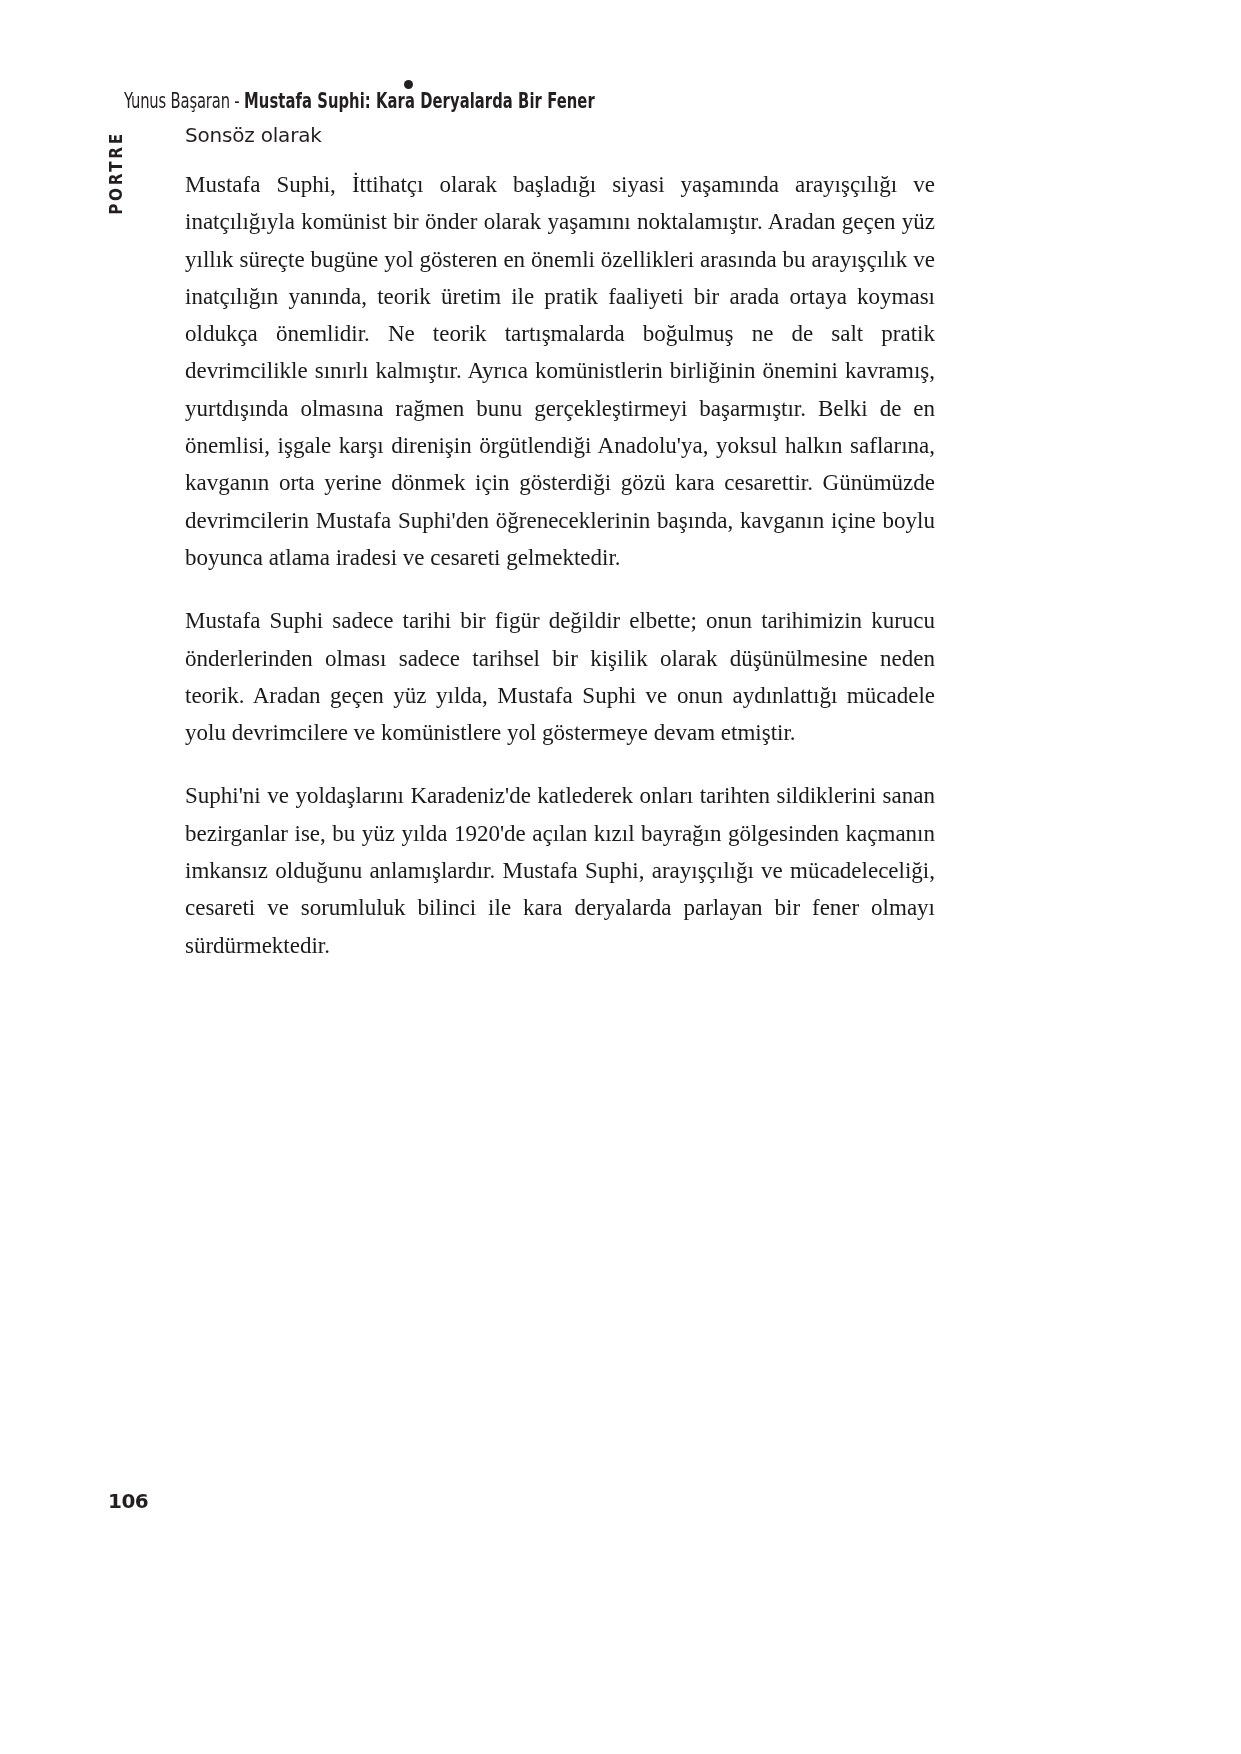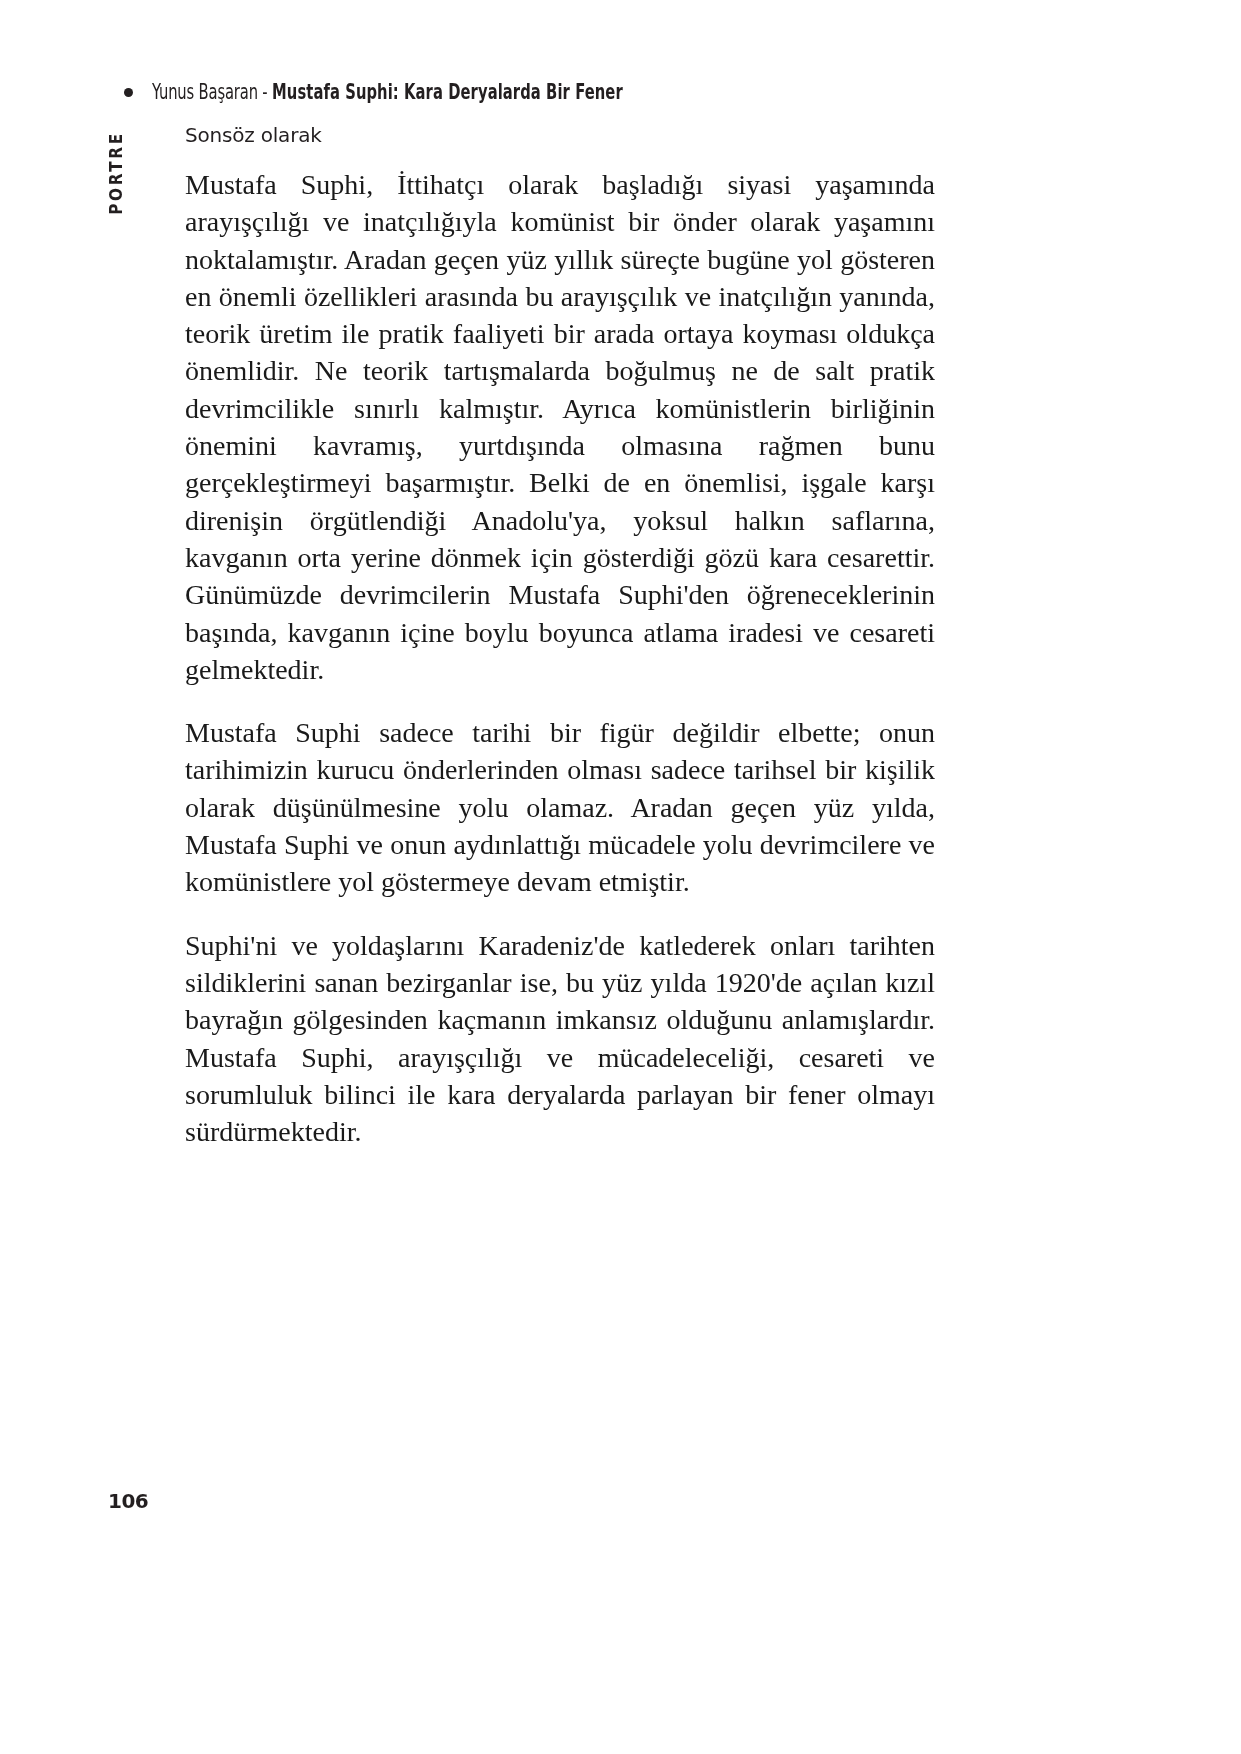--- a/index.html
+++ b/index.html
@@ -23,20 +23,21 @@
 
   
   .runhead {
     position: absolute;
     left: 124px;
     top: 80px;
     display: flex;
     align-items: center;
     gap: 0;
     white-space: nowrap;
+    flex-direction: column;
   }
   .runhead-bullet {
     width: 9px;
     height: 9px;
     border-radius: 50%;
     background: #231f20;
     display: inline-block;
     margin-right: 19px;
     flex: 0 0 auto;
   }
@@ -89,21 +90,21 @@
     font-weight: 400;
     font-size: 20px;
     line-height: 1.1;
     letter-spacing: -0.2px;
     color: #231f20;
   }
 
   p.body {
     margin: 0 0 26px 0;
     font-family: "Liberation Serif", "DejaVu Serif", serif;
-    font-size: 28px;
+    font-size: 23px;
     line-height: 37.3px;
     text-align: justify;
     text-justify: inter-word;
     color: #1a1a1a;
     hyphens: manual;
   }
   p.body:last-child {
     margin-bottom: 17px;
   }
 
@@ -129,19 +130,19 @@
     <span class="runhead-text"><span>Yunus Başaran</span><span> - </span><span class="runhead-title">Mustafa Suphi: Kara Deryalarda Bir Fener</span></span>
   </div>
 
   <div class="portre">
     <span class="portre-label">PORTRE</span>
   </div>
 
   <div class="content">
     <h1 class="section-title">Sonsöz olarak</h1>
     <p class="body">Mustafa Suphi, İttihatçı olarak başladığı siyasi yaşamında arayışçılığı ve inatçılığıyla komünist bir önder olarak yaşamını noktalamıştır. Aradan geçen yüz yıllık süreçte bugüne yol gösteren en önemli özellikleri arasında bu arayışçılık ve inatçılığın yanında, teorik üretim ile pratik faaliyeti bir arada ortaya koyması oldukça önemlidir. Ne teorik tartışmalarda boğulmuş ne de salt pratik devrimcilikle sınırlı kalmıştır. Ayrıca komünistlerin birliğinin önemini kavramış, yurtdışında olmasına rağmen bunu gerçekleştirmeyi başarmıştır. Belki de en önemlisi, işgale karşı direnişin örgütlendiği Anadolu'ya, yoksul halkın saflarına, kavganın orta yerine dönmek için gösterdiği gözü kara cesarettir. Günümüzde devrimcilerin Mustafa Suphi'den öğreneceklerinin başında, kavganın içine boylu boyunca atlama iradesi ve cesareti gelmektedir.</p>
-    <p class="body">Mustafa Suphi sadece tarihi bir figür değildir elbette; onun tarihimizin kurucu önderlerinden olması sadece tarihsel bir kişilik olarak düşünülmesine yolu olamaz. Aradan geçen yüz yılda, Mustafa Suphi ve onun aydınlattığı mücadele yolu devrimcilere ve komünistlere yol göstermeye devam etmiştir.</p>
+    <p class="body">Mustafa Suphi sadece tarihi bir figür değildir elbette; onun tarihimizin kurucu önderlerinden olması sadece tarihsel bir kişilik olarak düşünülmesine neden teorik. Aradan geçen yüz yılda, Mustafa Suphi ve onun aydınlattığı mücadele yolu devrimcilere ve komünistlere yol göstermeye devam etmiştir.</p>
     <p class="body">Suphi'ni ve yoldaşlarını Karadeniz'de katlederek onları tarihten sildiklerini sanan bezirganlar ise, bu yüz yılda 1920'de açılan kızıl bayrağın gölgesinden kaçmanın imkansız olduğunu anlamışlardır. Mustafa Suphi, arayışçılığı ve mücadeleceliği, cesareti ve sorumluluk bilinci ile kara deryalarda parlayan bir fener olmayı sürdürmektedir.</p>
   </div>
 
   <div class="folio">106</div>
 
 </div>
 
 </body></html>

